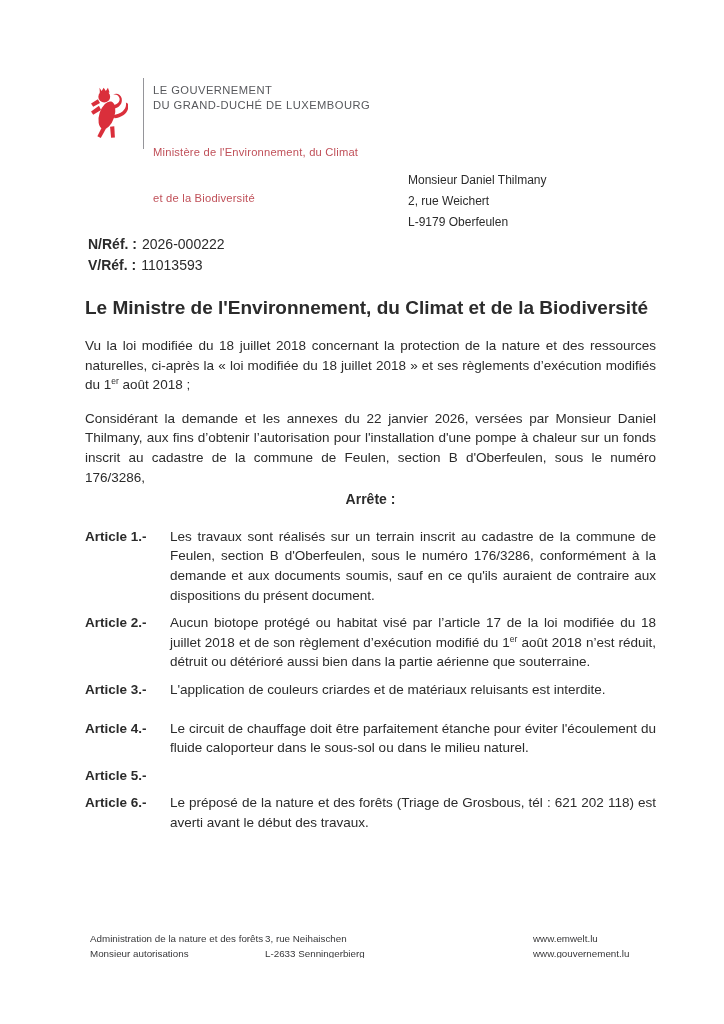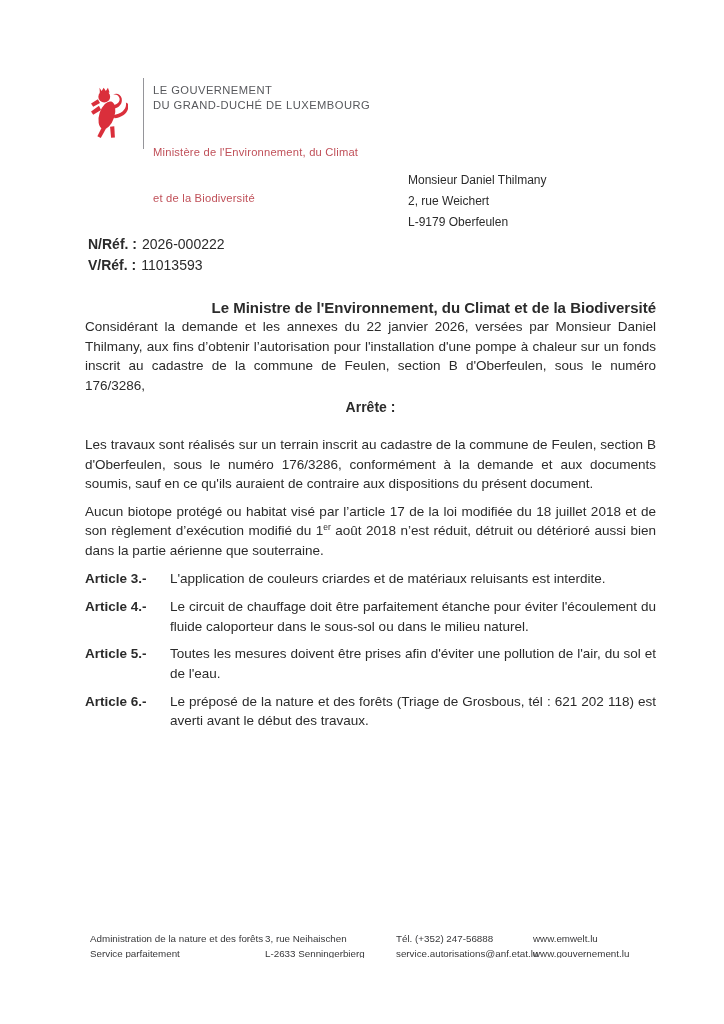--- a/index.html
+++ b/index.html
@@ -14,27 +14,27 @@
   .lh-gov{font-size:11.2px;line-height:14.8px;color:#57585c;letter-spacing:.45px;}
   .lh-min{font-size:11.2px;line-height:14.8px;color:#c05059;letter-spacing:.2px;margin-top:32px;}
 
   
   .recipient{position:absolute;left:408px;top:170px;font-size:12px;line-height:21px;}
   .refs{position:absolute;left:88px;top:234px;font-size:14px;line-height:20.5px;}
   .ref-label{font-weight:bold;margin-right:5px;}
 
   
   .content{position:absolute;left:85px;top:299px;width:571px;}
-  .doc-title{margin:0 0 0 0;text-align:right;font-size:15px;font-weight:bold;line-height:18px;}
+  .doc-title{margin:0 0 8px 0;text-align:left;font-size:19px;font-weight:bold;line-height:18px;}
   .para{font-size:13.5px;line-height:19.6px;text-align:justify;margin:0;}
   .para-vu{margin-top:19px;margin-bottom:14px;}
   .para-cons{margin-bottom:3px;}
   .arrete{text-align:center;font-weight:bold;font-size:14px;line-height:19.6px;margin-bottom:17px;}
   .article{display:flex;margin-bottom:8px;}
-  .article.sp{margin-bottom:9px;}
+  .article.sp{margin-bottom:19px;}
   .art-label{width:85px;flex:none;font-weight:bold;font-size:13.5px;line-height:19.6px;}
   .art-body{flex:1;font-size:13.5px;line-height:19.6px;text-align:justify;}
   sup{font-size:8.5px;line-height:0;vertical-align:super;}
 
   
   .footer{position:absolute;left:0;top:931px;width:724px;height:34px;
           font-size:9.8px;line-height:15px;color:#38383a;}
   .fcol{position:absolute;top:0;white-space:nowrap;}
   .fcol-1{left:90px;}.fcol-2{left:265px;}.fcol-3{left:396px;}.fcol-4{left:533px;}
   .page-num{position:absolute;top:965px;right:70px;font-size:11px;color:#333;}
@@ -80,60 +80,58 @@
       <span class="ref-label">N/Réf. :</span><span>2026-000222</span>
     </div>
     <div>
       <span class="ref-label">V/Réf. :</span><span>11013593</span>
     </div>
   </div>
 
   <div class="content">
     <h1 class="doc-title">Le Ministre de l'Environnement, du Climat et de la Biodiversité</h1>
 
+    <p class="para para-vu"><span>Vu la loi modifiée du 18 juillet 2018 concernant la protection de la nature et des ressources naturelles, ci-après la « loi modifiée du 18 juillet 2018 » et ses règlements d’exécution modifiés du 1</span><sup>er</sup><span> août 2018 ;</span></p>
     <p class="para para-cons"><span>Considérant la demande et les annexes du 22 janvier 2026, versées par Monsieur Daniel Thilmany, aux fins d’obtenir l’autorisation pour l'installation d'une pompe à chaleur sur un fonds inscrit au cadastre de la commune de Feulen, section B d'Oberfeulen, sous le numéro 176/3286,</span></p>
 
     <div class="arrete">Arrête :</div>
 
     <div class="article">
+      <div class="art-label">Article 1.-</div>
       <div class="art-body"><span>Les travaux sont réalisés sur un terrain inscrit au cadastre de la commune de Feulen, section B d'Oberfeulen, sous le numéro 176/3286, conformément à la demande et aux documents soumis, sauf en ce qu'ils auraient de contraire aux dispositions du présent document.</span></div>
     </div>
     <div class="article">
+      <div class="art-label">Article 2.-</div>
       <div class="art-body"><span>Aucun biotope protégé ou habitat visé par l’article 17 de la loi modifiée du 18 juillet 2018 et de son règlement d’exécution modifié du 1</span><sup>er</sup><span> août 2018 n’est réduit, détruit ou détérioré aussi bien dans la partie aérienne que souterraine.</span></div>
     </div>
     <div class="article sp">
       <div class="art-label">Article 3.-</div>
       <div class="art-body"><span>L'application de couleurs criardes et de matériaux reluisants est interdite.</span></div>
     </div>
     <div class="article">
       <div class="art-label">Article 4.-</div>
       <div class="art-body"><span>Le circuit de chauffage doit être parfaitement étanche pour éviter l'écoulement du fluide caloporteur dans le sous-sol ou dans le milieu naturel.</span></div>
     </div>
     <div class="article">
       <div class="art-label">Article 5.-</div>
-      <div class="art-body"><span>Toutes les mesures doivent être prises afin d'éviter une pollution de l'air, du sol et de l'eau.</span></div>
     </div>
     <div class="article">
       <div class="art-label">Article 6.-</div>
       <div class="art-body"><span>Le préposé de la nature et des forêts (Triage de Grosbous, tél : 621 202 118) est averti avant le début des travaux.</span></div>
     </div>
   </div>
 
   <div class="footer">
     <div class="fcol fcol-1">
       <div>Administration de la nature et des forêts</div>
-      <div>Service parfaitement</div>
+      <div>Monsieur autorisations</div>
     </div>
     <div class="fcol fcol-2">
       <div>3, rue Neihaischen</div>
       <div>L-2633 Senningerbierg</div>
-    </div>
-    <div class="fcol fcol-3">
-      <div>Tél. (+352) 247-56888</div>
-      <div>service.autorisations@anf.etat.lu</div>
     </div>
     <div class="fcol fcol-4">
       <div>www.emwelt.lu</div>
       <div>www.gouvernement.lu</div>
     </div>
   </div>
 
   <div class="page-num">Page 1 de 2</div>
 
 </div>

